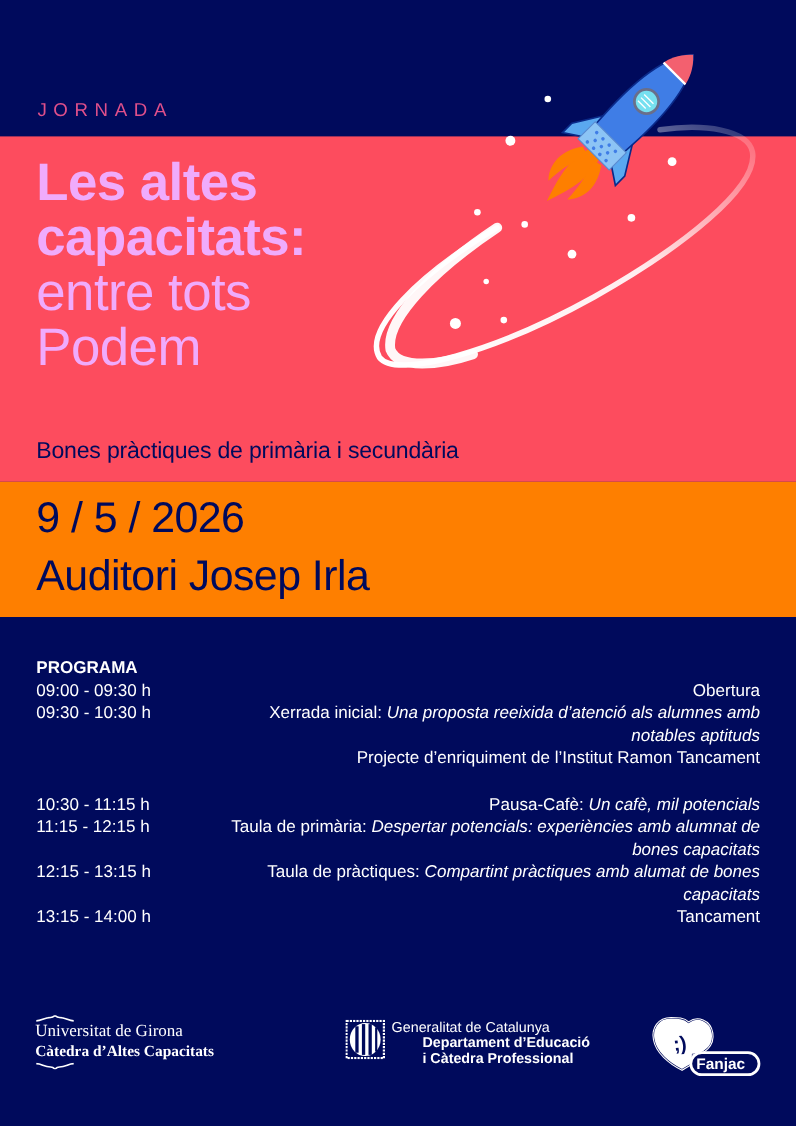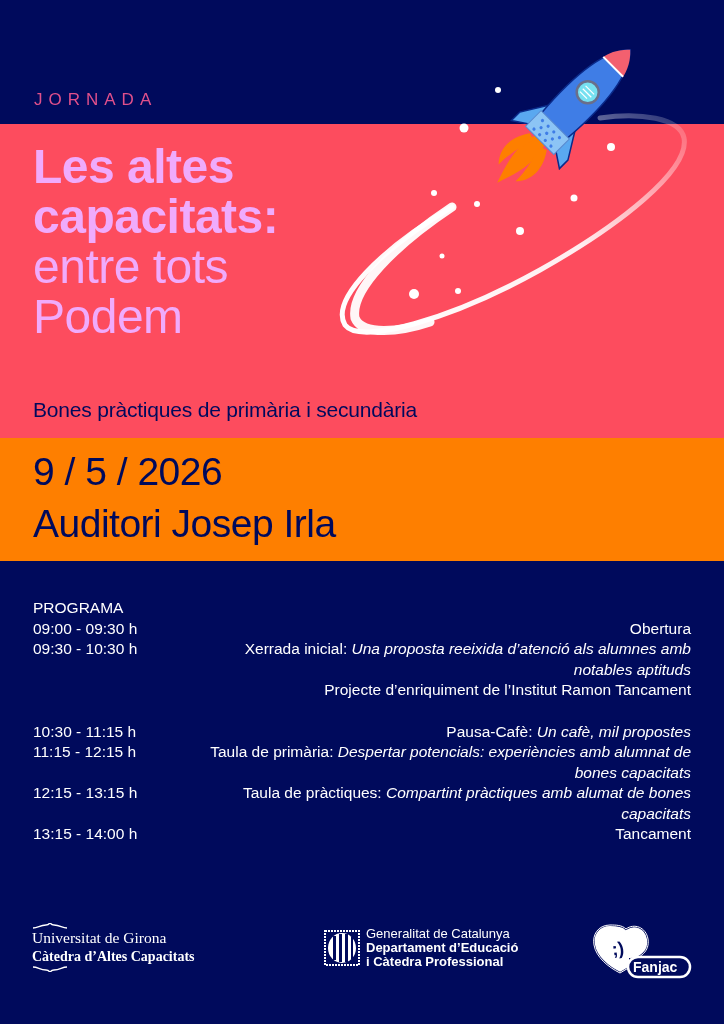--- a/index.html
+++ b/index.html
@@ -38,37 +38,37 @@
     position: absolute; left: 33px; top: 502px;
     color: #000a5c; font-size: 39px; letter-spacing: -0.5px; line-height: 44px;
   }
 
   .art { position: absolute; left: 0; top: 0; width: 724px; height: 438px; pointer-events: none; }
 
   .programa {
     position: absolute; left: 33px; top: 598px;
     font-size: 15.5px; line-height: 20.5px; color: #ffffff;
   }
-  .programa-heading { display: block; }
+  .programa-heading { display: block; font-weight: bold; }
   .prog-row { display: flex; }
   .prog-time { width: 153px; flex: 0 0 153px; white-space: nowrap; }
   .prog-desc { width: 505px; text-align: right; }
   .prog-desc i { font-style: italic; }
   .gap { height: 21px; }
 
   .footer { position: absolute; left: 0; top: 915px; width: 680px; height: 70px; }
   .udg { position: absolute; left: 32px; top: 8px; font-family: "Liberation Serif", "DejaVu Serif", serif; color: #fff; }
   .udg .line1 { font-size: 15.5px; display: block; line-height: 18px; }
   .udg .line2 { font-size: 14px; font-weight: bold; display: block; line-height: 19px; }
   .brace { display: block; width: 36px; height: 6px; }
 
-  .gen { position: absolute; left: 324px; top: 12px; display: flex; align-items: center; }
+  .gen { position: absolute; left: 314px; top: 12px; display: flex; align-items: flex-start; }
   .gen-text { margin-left: 6px; font-size: 13px; line-height: 14px; color: #fff; }
   .gen-text .g1 { display: block; font-weight: normal; }
-  .gen-text .g2 { display: block; font-weight: bold; }
+  .gen-text .g2 { display: block; font-weight: bold; margin-left: 28px; }
 
   .fanjac { position: absolute; left: 590px; top: 6px; }
 </style>
 </head>
 <body>
 
 <div class="band band-top"></div>
 <div class="band band-coral"></div>
 <div class="band band-orange"></div>
 <div class="band band-bottom"></div>
@@ -166,21 +166,21 @@
       <span>Xerrada inicial: </span><i>Una proposta reeixida d’atenció als alumnes amb notables aptituds</i><br>
       <span>Projecte d’enriquiment de l’Institut Ramon Tancament</span>
     </span>
   </div>
 
   <div class="gap"></div>
 
   <div class="prog-row">
     <span class="prog-time">10:30 - 11:15 h</span>
     <span class="prog-desc">
-      <span>Pausa-Cafè: </span><i>Un cafè, mil propostes</i>
+      <span>Pausa-Cafè: </span><i>Un cafè, mil potencials</i>
     </span>
   </div>
 
   <div class="prog-row">
     <span class="prog-time">11:15 - 12:15 h</span>
     <span class="prog-desc">
       <span>Taula de primària: </span><i>Despertar potencials: experiències amb alumnat de bones capacitats</i>
     </span>
   </div>
 

